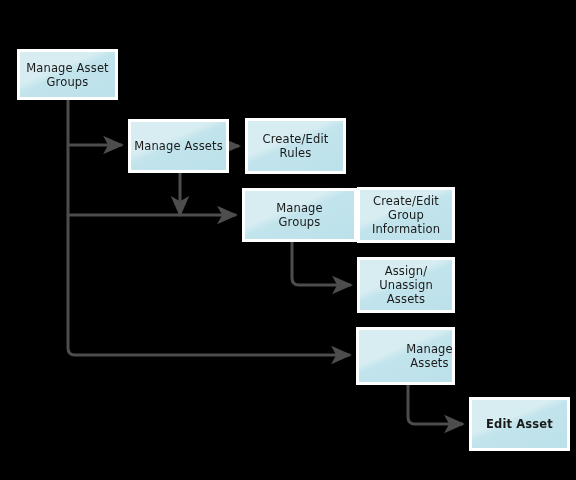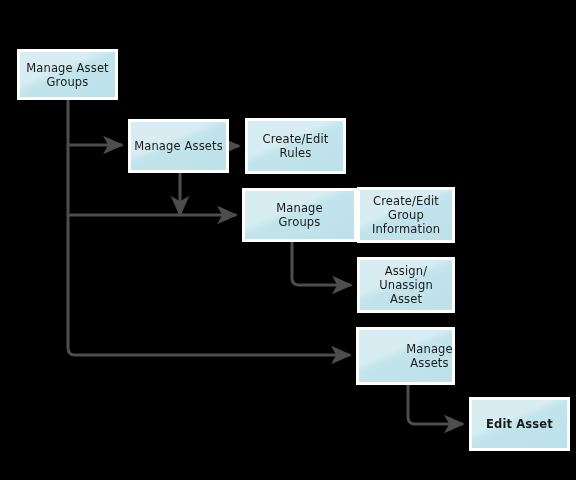--- a/index.html
+++ b/index.html
@@ -79,18 +79,18 @@
       <div class="node" style="left: 128px; top: 119px; width: 101px; height: 54px;"><span class="node-label">Manage Assets</span></div>
       <div class="node" style="left: 245px; top: 118px; width: 101px; height: 56px;"><span class="node-label">Create/Edit
 Rules</span></div>
       <div class="node" style="left: 242px; top: 188px; width: 115px; height: 54px;"><span class="node-label">Manage
 Groups</span></div>
       <div class="node" style="left: 357px; top: 187px; width: 98px; height: 56px;"><span class="node-label">Create/Edit
 Group
 Information</span></div>
       <div class="node" style="left: 357px; top: 257px; width: 98px; height: 56px;"><span class="node-label">Assign/
 Unassign
-Asset</span></div>
+Assets</span></div>
       <div class="node" style="left: 356px; top: 327px; width: 99px; height: 58px; padding-left: 48px;"><span class="node-label">Manage Assets</span></div>
       <div class="node" style="left: 469px; top: 397px; width: 101px; height: 54px; font-weight: bold;"><span class="node-label">Edit Asset</span></div>
     </div>
 
 </div>
 
 </body></html>

